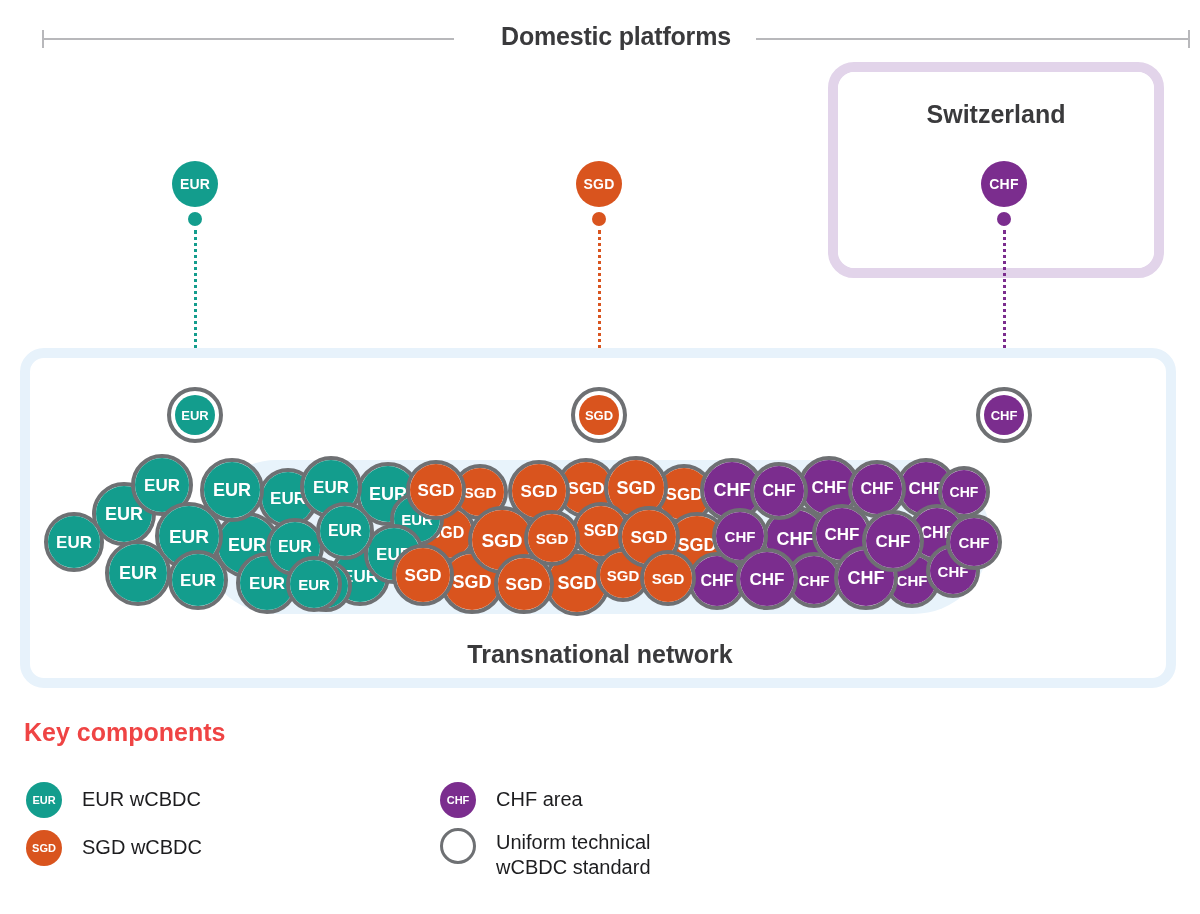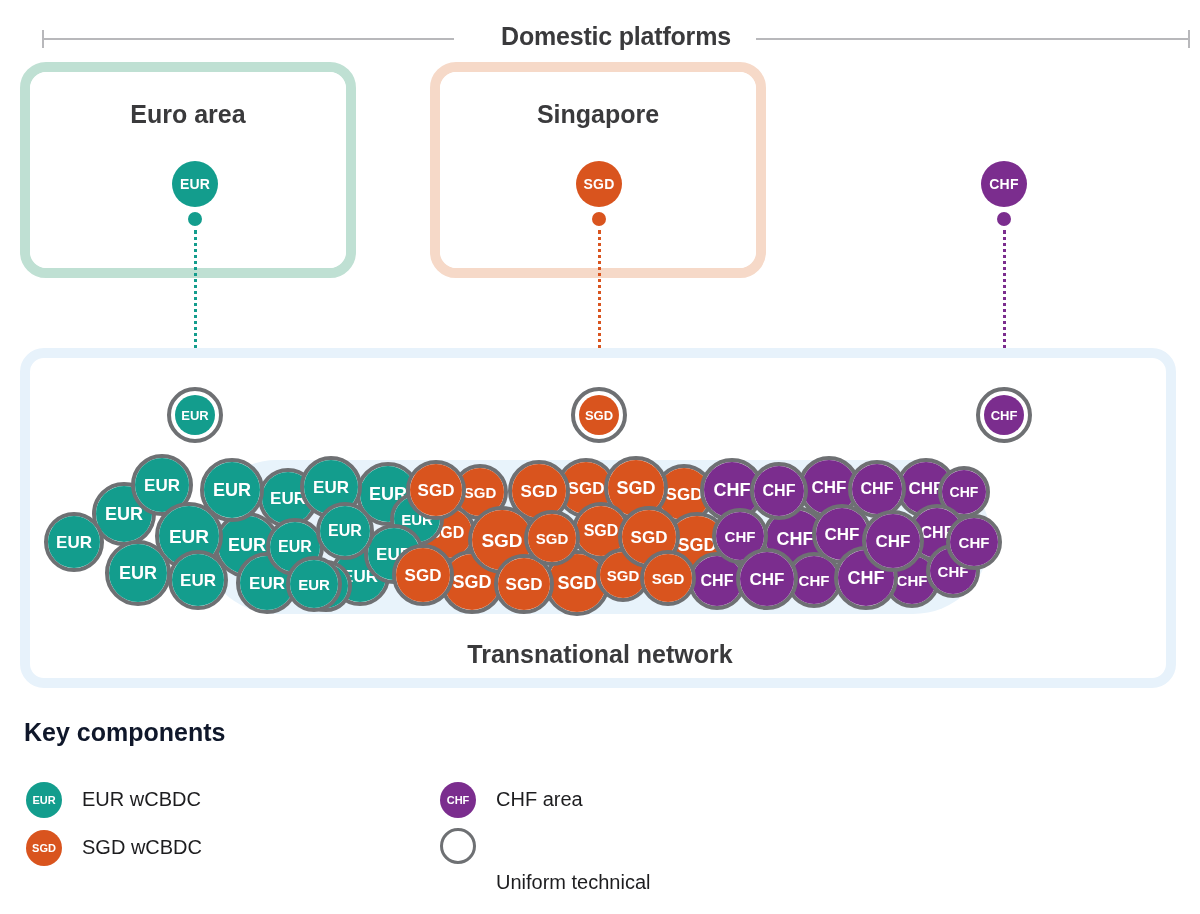--- a/index.html
+++ b/index.html
@@ -98,25 +98,25 @@
   }
   .cnode > span{
     border-radius:50%;width:100%;height:100%;
     display:flex;align-items:center;justify-content:center;
     color:#ffffff;font-weight:bold;line-height:1;
   }
 
   
   #key-title{
     position:absolute;left:24px;top:718px;
-    font-size:25px;font-weight:bold;color:#0f172a;
+    font-size:25px;font-weight:bold;color:#ef4444;
   }
   .legend-row{position:absolute;display:flex;align-items:flex-start;}
   .legend-label{
-    font-size:20px;color:#1d1d1f;font-weight:normal;line-height:25px;margin-top:40px;
+    font-size:20px;color:#1d1d1f;font-weight:normal;line-height:25px;
   }
   .legend-swatch{
     width:36px;height:36px;border-radius:50%;
     display:flex;align-items:center;justify-content:center;
     color:#fff;font-size:11px;font-weight:bold;flex:none;
   }
   .legend-ring{
     width:36px;height:36px;border-radius:50%;box-sizing:border-box;
     border:3px solid #6e7073;background:#fff;flex:none;
   }
@@ -146,28 +146,23 @@
 <div id="stage">
 
   <div id="domestic-header">
     <div class="cap l"></div>
     <div class="rule left"></div>
     <div class="rule right"></div>
     <div class="cap r"></div>
     <div class="title">Domestic platforms</div>
   </div>
 
-  <div class="platform-card" id="card-euro">
+  <div class="platform-card" id="card-swiss">
     <div class="inner">
-      <div class="card-title">Euro area</div>
-    </div>
-  </div>
-  <div class="platform-card" id="card-sing">
-    <div class="inner">
-      <div class="card-title">Singapore</div>
+      <div class="card-title">Switzerland</div>
     </div>
   </div>
 
   <div id="tokens-layer">
       <div class="coin token-big" style="left: 172px; top: 161px; background: rgb(19, 157, 141);">EUR</div>
       <div class="token-dot" style="left: 188px; top: 212px; background: rgb(19, 157, 141);"></div>
       <div class="bridge-line" style="left: 194px; top: 230px; height: 138px; border-left-color: rgb(19, 157, 141);"></div>
       <div class="token-dot" style="left: 188px; top: 366px; background: rgb(19, 157, 141);"></div>
       <div class="coin token-big" style="left: 576px; top: 161px; background: rgb(217, 84, 30);">SGD</div>
       <div class="token-dot" style="left: 592px; top: 212px; background: rgb(217, 84, 30);"></div>

